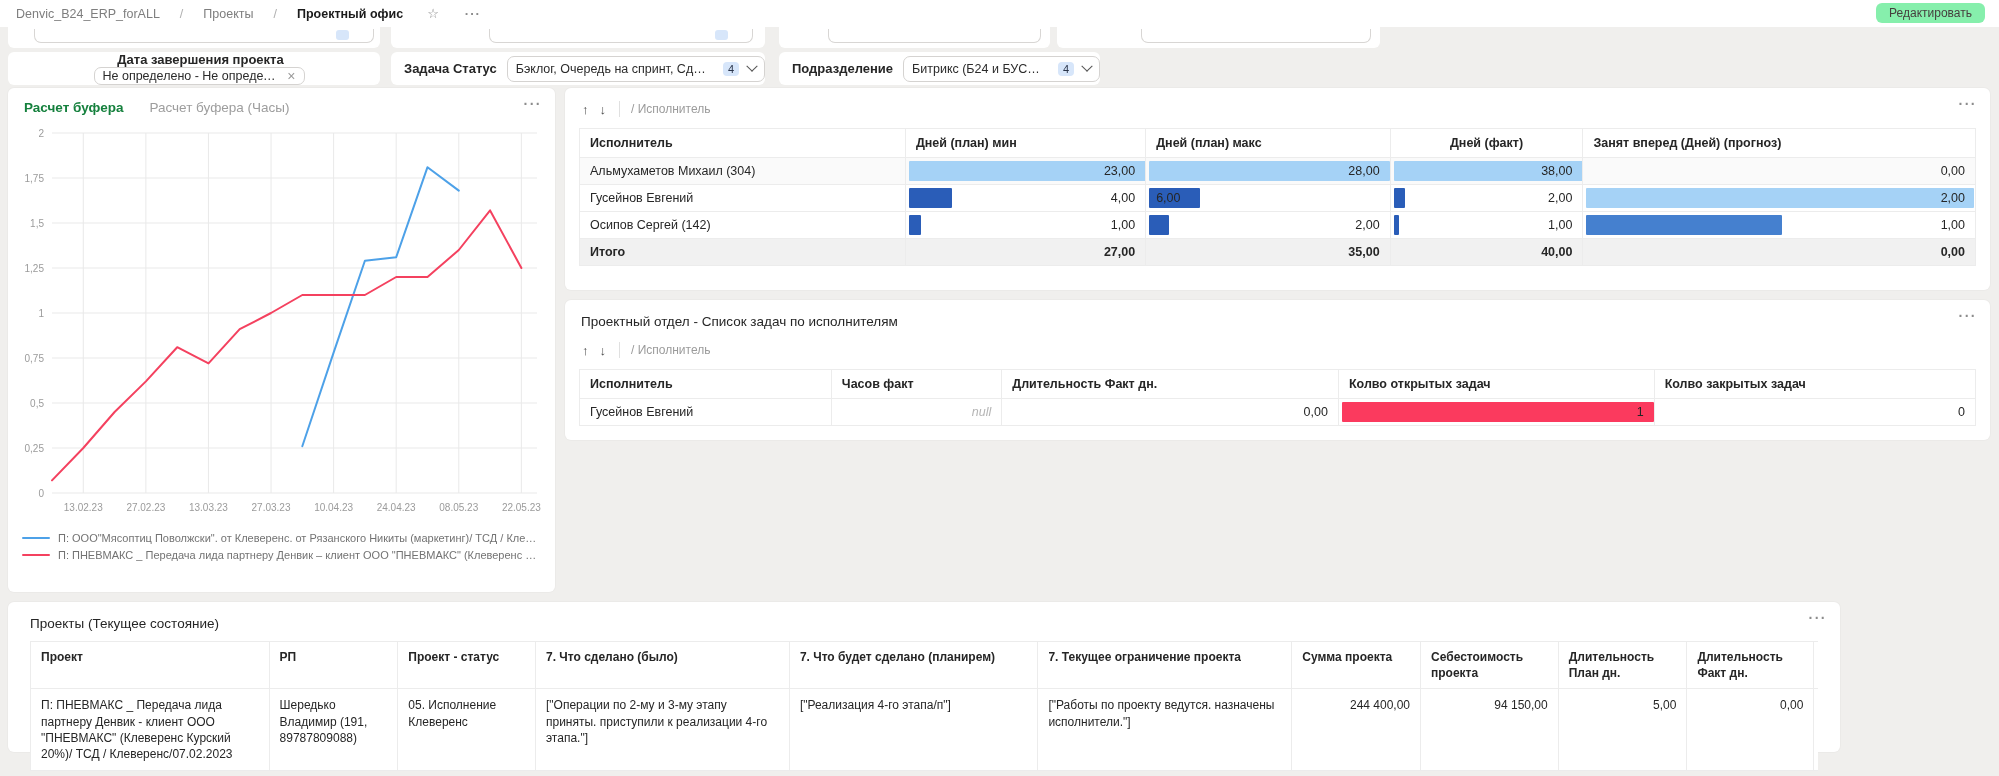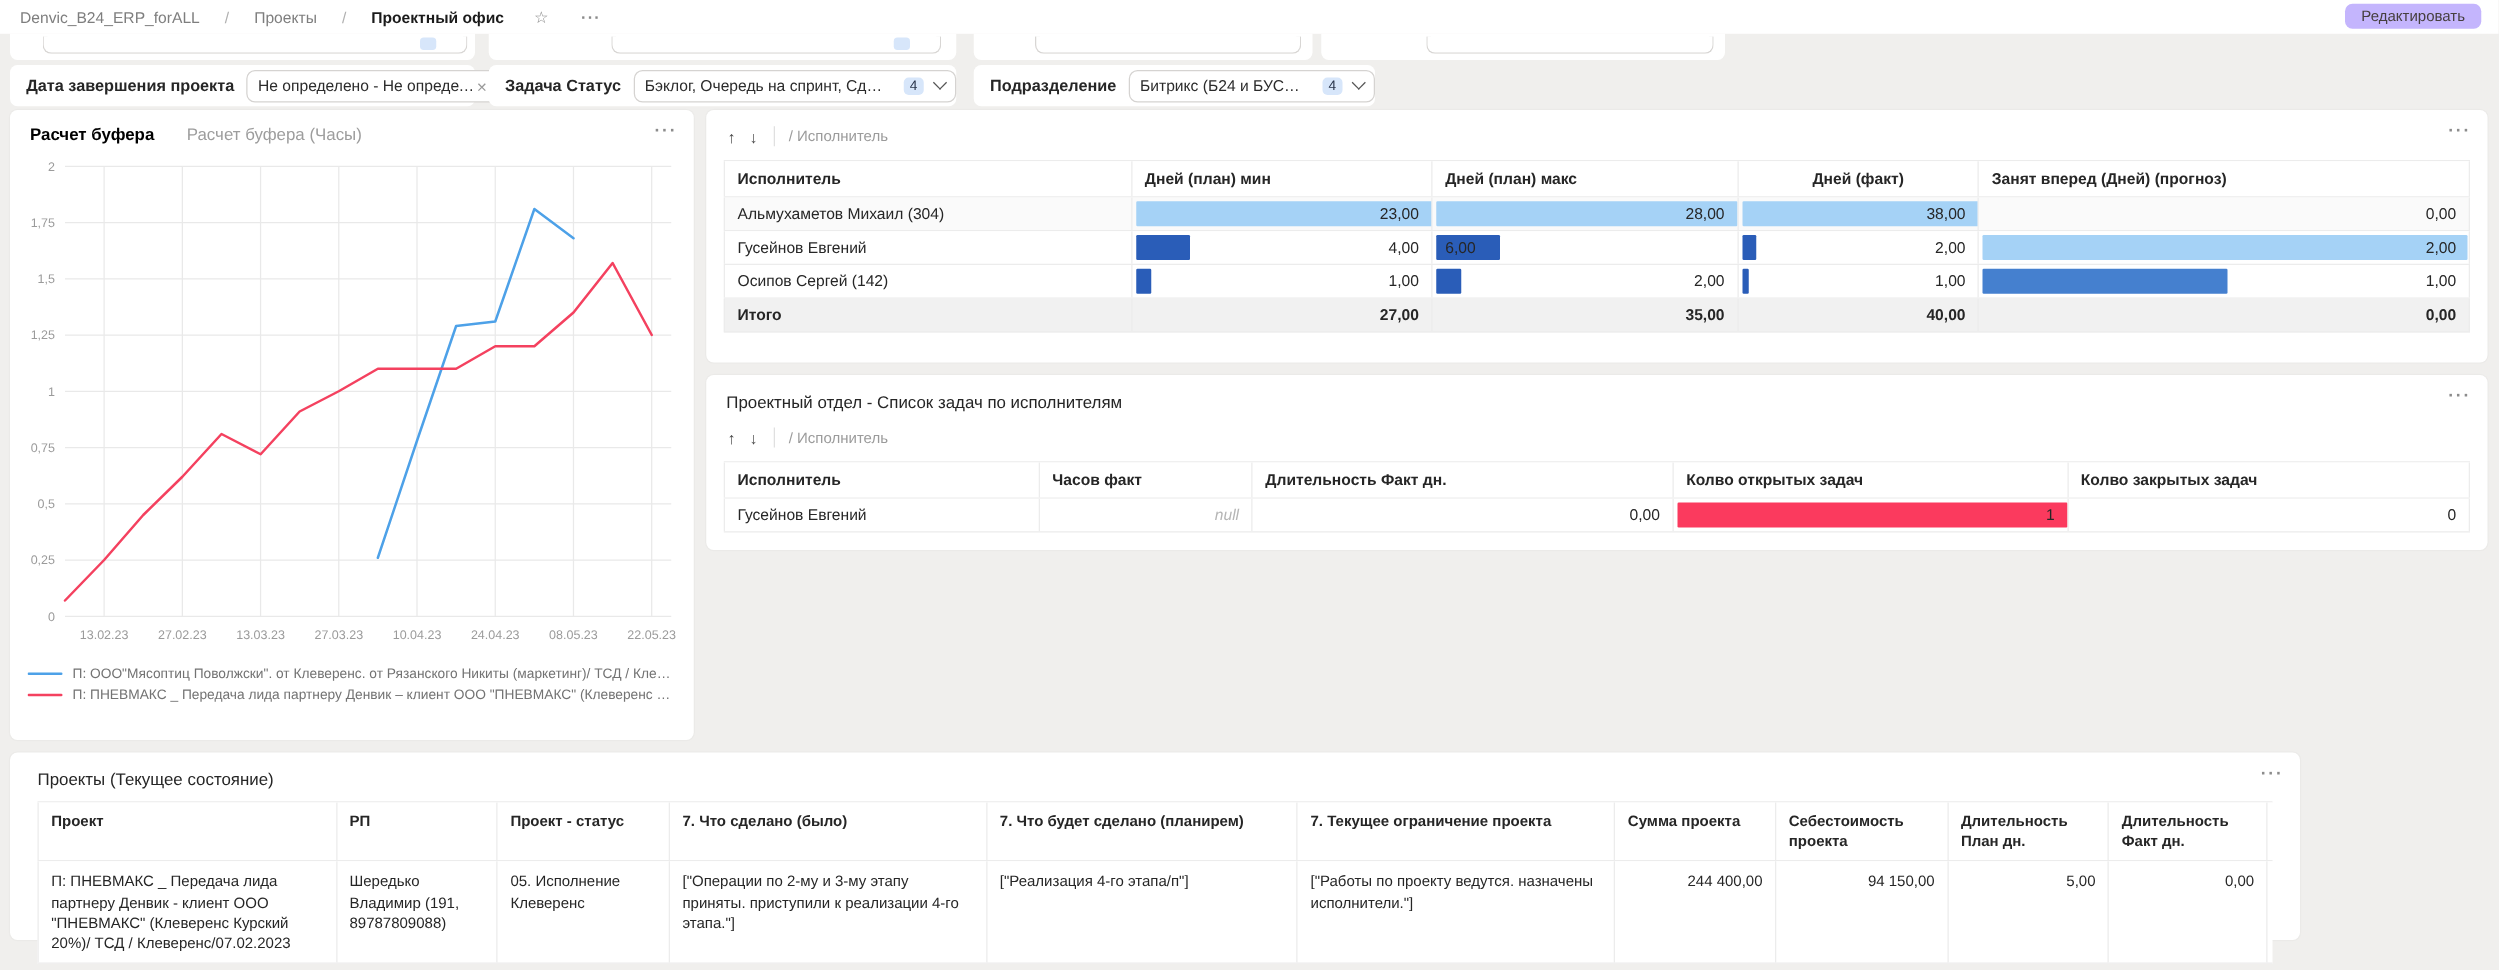--- a/index.html
+++ b/index.html
@@ -7,42 +7,42 @@
   .page{position:relative;width:1999px;height:776px;background:#f0efed;overflow:hidden;}
 
   
   .topbar{position:absolute;left:0;top:0;width:100%;height:27px;background:#fff;}
   .crumbs{position:absolute;left:16px;top:0;height:27px;display:flex;align-items:center;gap:20px;font-size:12.5px;color:#7e7e7e;}
   .crumb{cursor:pointer;}
   .crumb.last{color:#1b1b1b;font-weight:700;}
   .crumb-sep{color:#b0b0b0;}
   .star-ic{color:#8a8a8a;font-size:13px;margin-left:4px;}
   .more-ic{color:#8a8a8a;font-size:13px;font-weight:700;letter-spacing:1px;margin-left:6px;}
-  .edit-btn{position:absolute;right:14px;top:3px;height:20px;padding:0 13px;background:#c4b5fd;border:none;border-radius:6px;font-size:12px;color:#463f3e;font-family:"Liberation Sans",sans-serif;display:flex;align-items:center;cursor:pointer;}
+  .edit-btn{position:absolute;right:14px;top:3px;height:20px;padding:0 13px;background:#86efac;border:none;border-radius:6px;font-size:12px;color:#463f3e;font-family:"Liberation Sans",sans-serif;display:flex;align-items:center;cursor:pointer;}
 
   
   .cut-card{position:absolute;top:27px;height:21px;background:#fff;border-radius:0 0 6px 6px;}
   .cut-input{position:absolute;bottom:5px;height:13px;border:1px solid #d8d6d4;border-top:none;border-radius:0 0 7px 7px;background:#fff;}
   .cut-badge{position:absolute;right:24px;bottom:2px;width:13px;height:10px;background:#d7e6fa;border-radius:3px;}
 
   
   .filter-card{position:absolute;top:52px;height:33px;background:#fff;border-radius:6px;display:flex;align-items:center;}
   .f-label{font-size:13px;font-weight:700;color:#262626;margin-left:13px;white-space:nowrap;}
   .f-input{height:26px;border:1px solid #d5d3d1;border-radius:7px;background:#fff;display:flex;align-items:center;padding:0 8px;font-size:12.5px;color:#2b2b2b;box-sizing:border-box;}
   .f-value{white-space:nowrap;overflow:hidden;text-overflow:ellipsis;}
   .f-x{color:#9a9a9a;font-size:14px;margin-left:10px;cursor:pointer;}
   .f-badge{background:#d7e6fa;color:#29344a;font-size:11px;border-radius:4px;padding:1px 5px;margin-left:8px;}
   .f-chev{width:7px;height:7px;border-right:1.6px solid #555;border-bottom:1.6px solid #555;transform:rotate(45deg) translate(-2px,-2px);margin-left:9px;flex:none;}
 
   
   .card{position:absolute;background:#fff;border-radius:6px;box-shadow:0 0 0 1px rgba(0,0,0,0.02);}
   .card-dots{position:absolute;top:8px;right:13px;color:#8c8c8c;font-size:14px;font-weight:700;letter-spacing:1.5px;cursor:pointer;}
   .tabs{display:flex;gap:26px;padding:12px 0 0 16px;font-size:13.5px;}
   .tab{color:#9d9d9d;cursor:pointer;white-space:nowrap;}
-  .tab.active{color:#000000;font-weight:700;}
+  .tab.active{color:#15803d;font-weight:700;}
   .panel-title{padding:14px 0 0 16px;font-size:13.5px;color:#262626;}
 
   
   .sort-bar{display:flex;align-items:center;margin:12px 0 0 17px;height:18px;}
   .sort-arrow{font-size:13px;color:#4a4a4a;cursor:pointer;margin-right:11px;}
   .sort-div{width:1px;height:16px;background:#e0e0e0;margin:0 11px 0 2px;}
   .sort-field{font-size:12px;color:#9b9b9b;}
 
   
   .dl-table{margin:10px 14px 0 14px;font-size:12.5px;color:#262626;border-top:1px solid #ececec;}
@@ -94,21 +94,21 @@
       <span class="cut-badge"></span>
     </div>
   </div>
   <div class="cut-card" style="left:779px;width:271px;">
     <div class="cut-input" style="left:49px;width:211px;"></div>
   </div>
   <div class="cut-card" style="left:1057px;width:323px;">
     <div class="cut-input" style="left:84px;width:228px;"></div>
   </div>
 
-  <div class="filter-card" style="left:8px;width:372px;">
+  <div class="filter-card" style="left:8px;width:372px;flex-direction:column;">
     <span class="f-label">Дата завершения проекта</span>
     <div class="f-input" style="margin-left:10px;width:211px;">
       <span class="f-value" style="max-width:175px;">Не определено - Не определено</span>
       <span class="f-x" style="margin-left:auto;">×</span>
     </div>
   </div>
   <div class="filter-card" style="left:391px;width:374px;">
     <span class="f-label">Задача Статус</span>
     <div class="f-input" style="margin-left:10px;width:263px;">
       <span class="f-value" style="max-width:192px;">Бэклог, Очередь на спринт, Сдать заказчи...</span>

